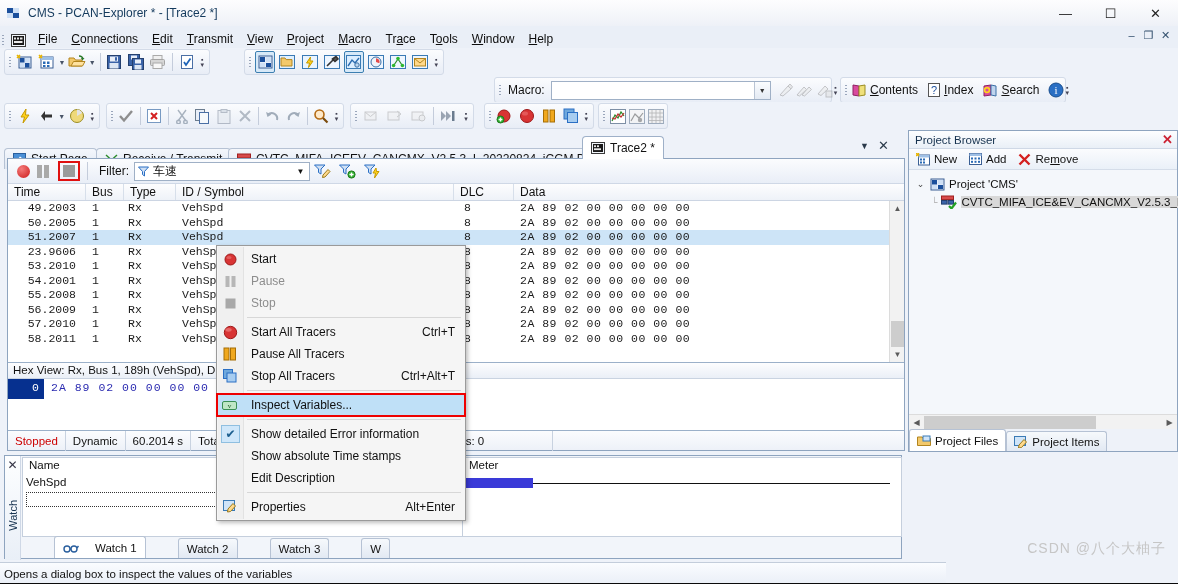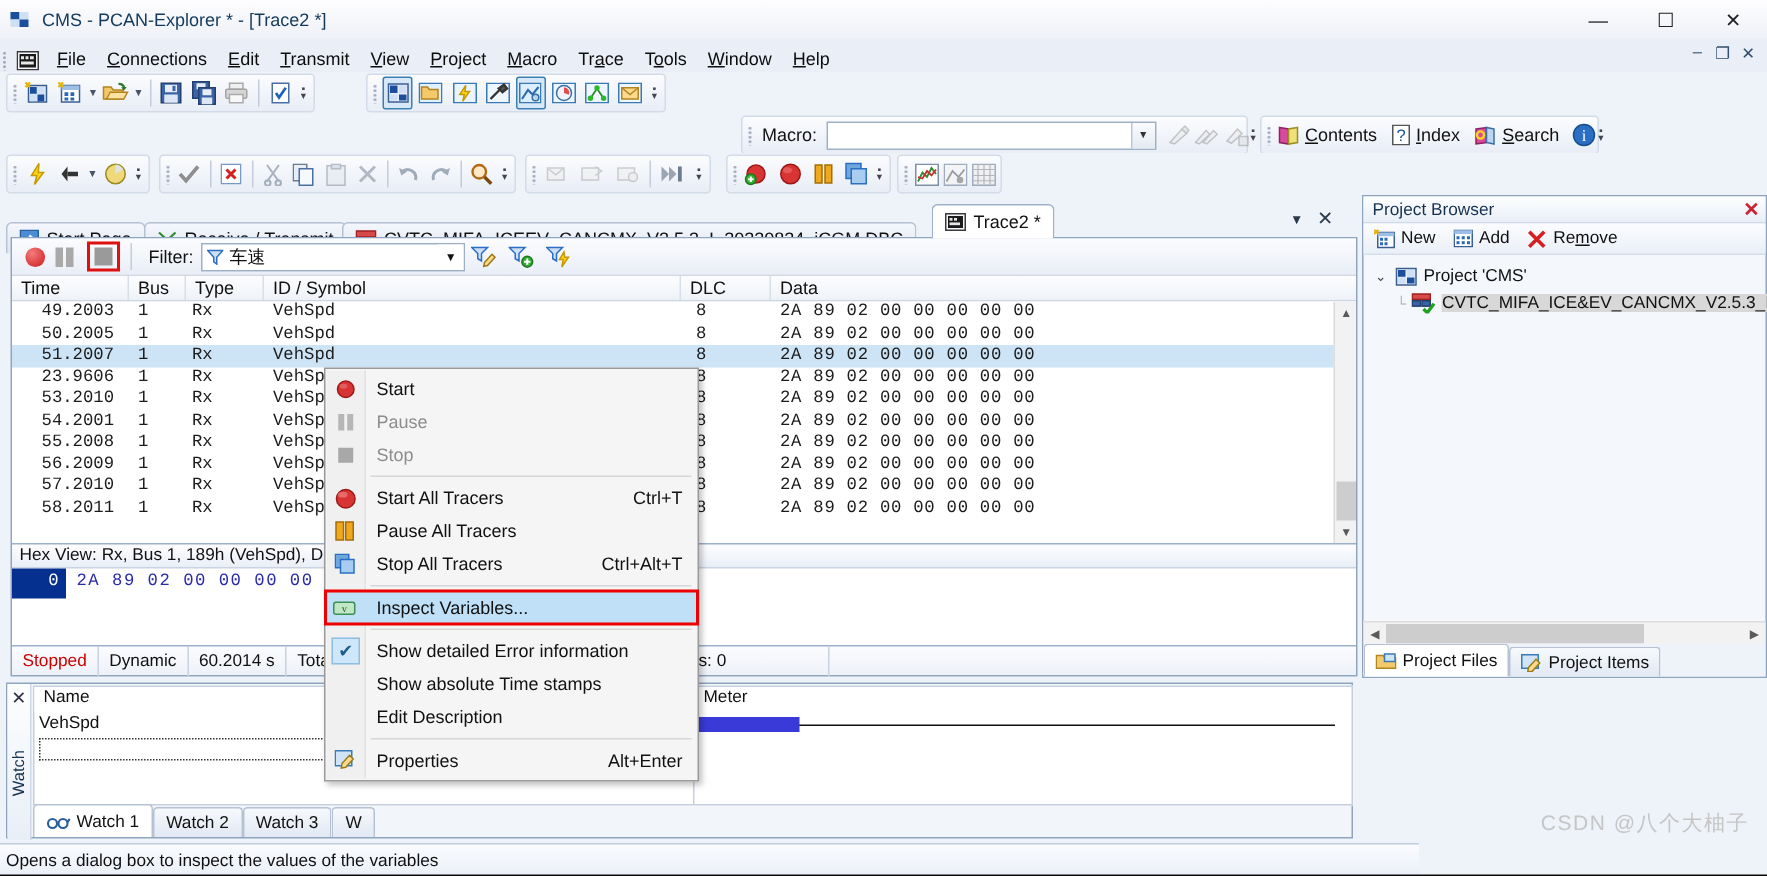--- a/index.html
+++ b/index.html
@@ -99,21 +99,21 @@
   }
   .doctab {
     position: absolute; top: 12px; height: 21px;
     background: linear-gradient(#f4f7fc,#dfe7f2);
     border: 1px solid #b6c2d4; border-bottom: none;
     border-radius: 4px 4px 0 0;
     display: flex; align-items: center; padding: 0 8px; gap: 5px;
     font-size: 12px; color: #111; white-space: nowrap;
   }
   .doctab.active {
-    top: 0; height: 23px; background: #ffffff; border-color: #9eb0c8; z-index: 3; margin-left: 39px;
+    top: 0; height: 23px; background: #ffffff; border-color: #9eb0c8; z-index: 3;
   }
 
   
   .trace-win {
     position: absolute; left: 7px; top: 158px; width: 898px; height: 293px;
     background: #fff; border: 1px solid #8ea4bf;
   }
   .trace-toolbar {
     height: 25px; background: linear-gradient(#fbfcfe,#e9eef7);
     border-bottom: 1px solid #cfd8e6;
@@ -247,23 +247,23 @@
   .wg-head { height: 17px; font-size: 11.5px; color: #111; padding: 1px 0 0 6px;
     background: #fff; }
   .wg-row { height: 17px; font-size: 11.5px; color: #111; padding: 1px 0 0 3px; }
   .wg-dotted { height: 15px; margin: 0 3px; border: 1px dotted #333; }
   .meter-row { height: 17px; position: relative; }
   .meter-row .needle { position: absolute; left: 0; top: 1px; width: 2px; height: 14px; background: #111; }
   .meter-row .bar { position: absolute; left: 2px; top: 3px; height: 10px; background: #3a3ad8; }
   .meter-row .axis { position: absolute; left: 2px; top: 8px; height: 1px; background: #111; }
   .watch-tabs { position: absolute; left: 17px; bottom: 0; width: 880px; height: 22px;
     display: flex; align-items: flex-end; }
-  .wtab { height: 20px; display: flex; align-items: center; gap: 4px; padding: 0 8px;
+  .wtab { height: 20px; display: flex; align-items: center; gap: 16px; padding: 0 8px;
     font-size: 11.5px; color: #111; border: 1px solid #b6c2d4; border-bottom: none;
-    background: linear-gradient(#f6f9fc,#e2e9f3); border-radius: 3px 3px 0 0; }
+    background: linear-gradient(#f6f9fc,#e2e9f3); border-radius: 3px 3px 0 0; margin-left: 32px; }
   .wtab.active { background: #fff; height: 22px; }
 
   
   .ctxmenu {
     position: absolute; left: 216px; top: 245px; width: 250px;
     background: #f5f5f5; border: 1px solid #9a9a9a;
     box-shadow: 2px 2px 4px rgba(0,0,0,0.25);
     z-index: 50; padding: 2px 0;
   }
   .ctxmenu .gutter {

